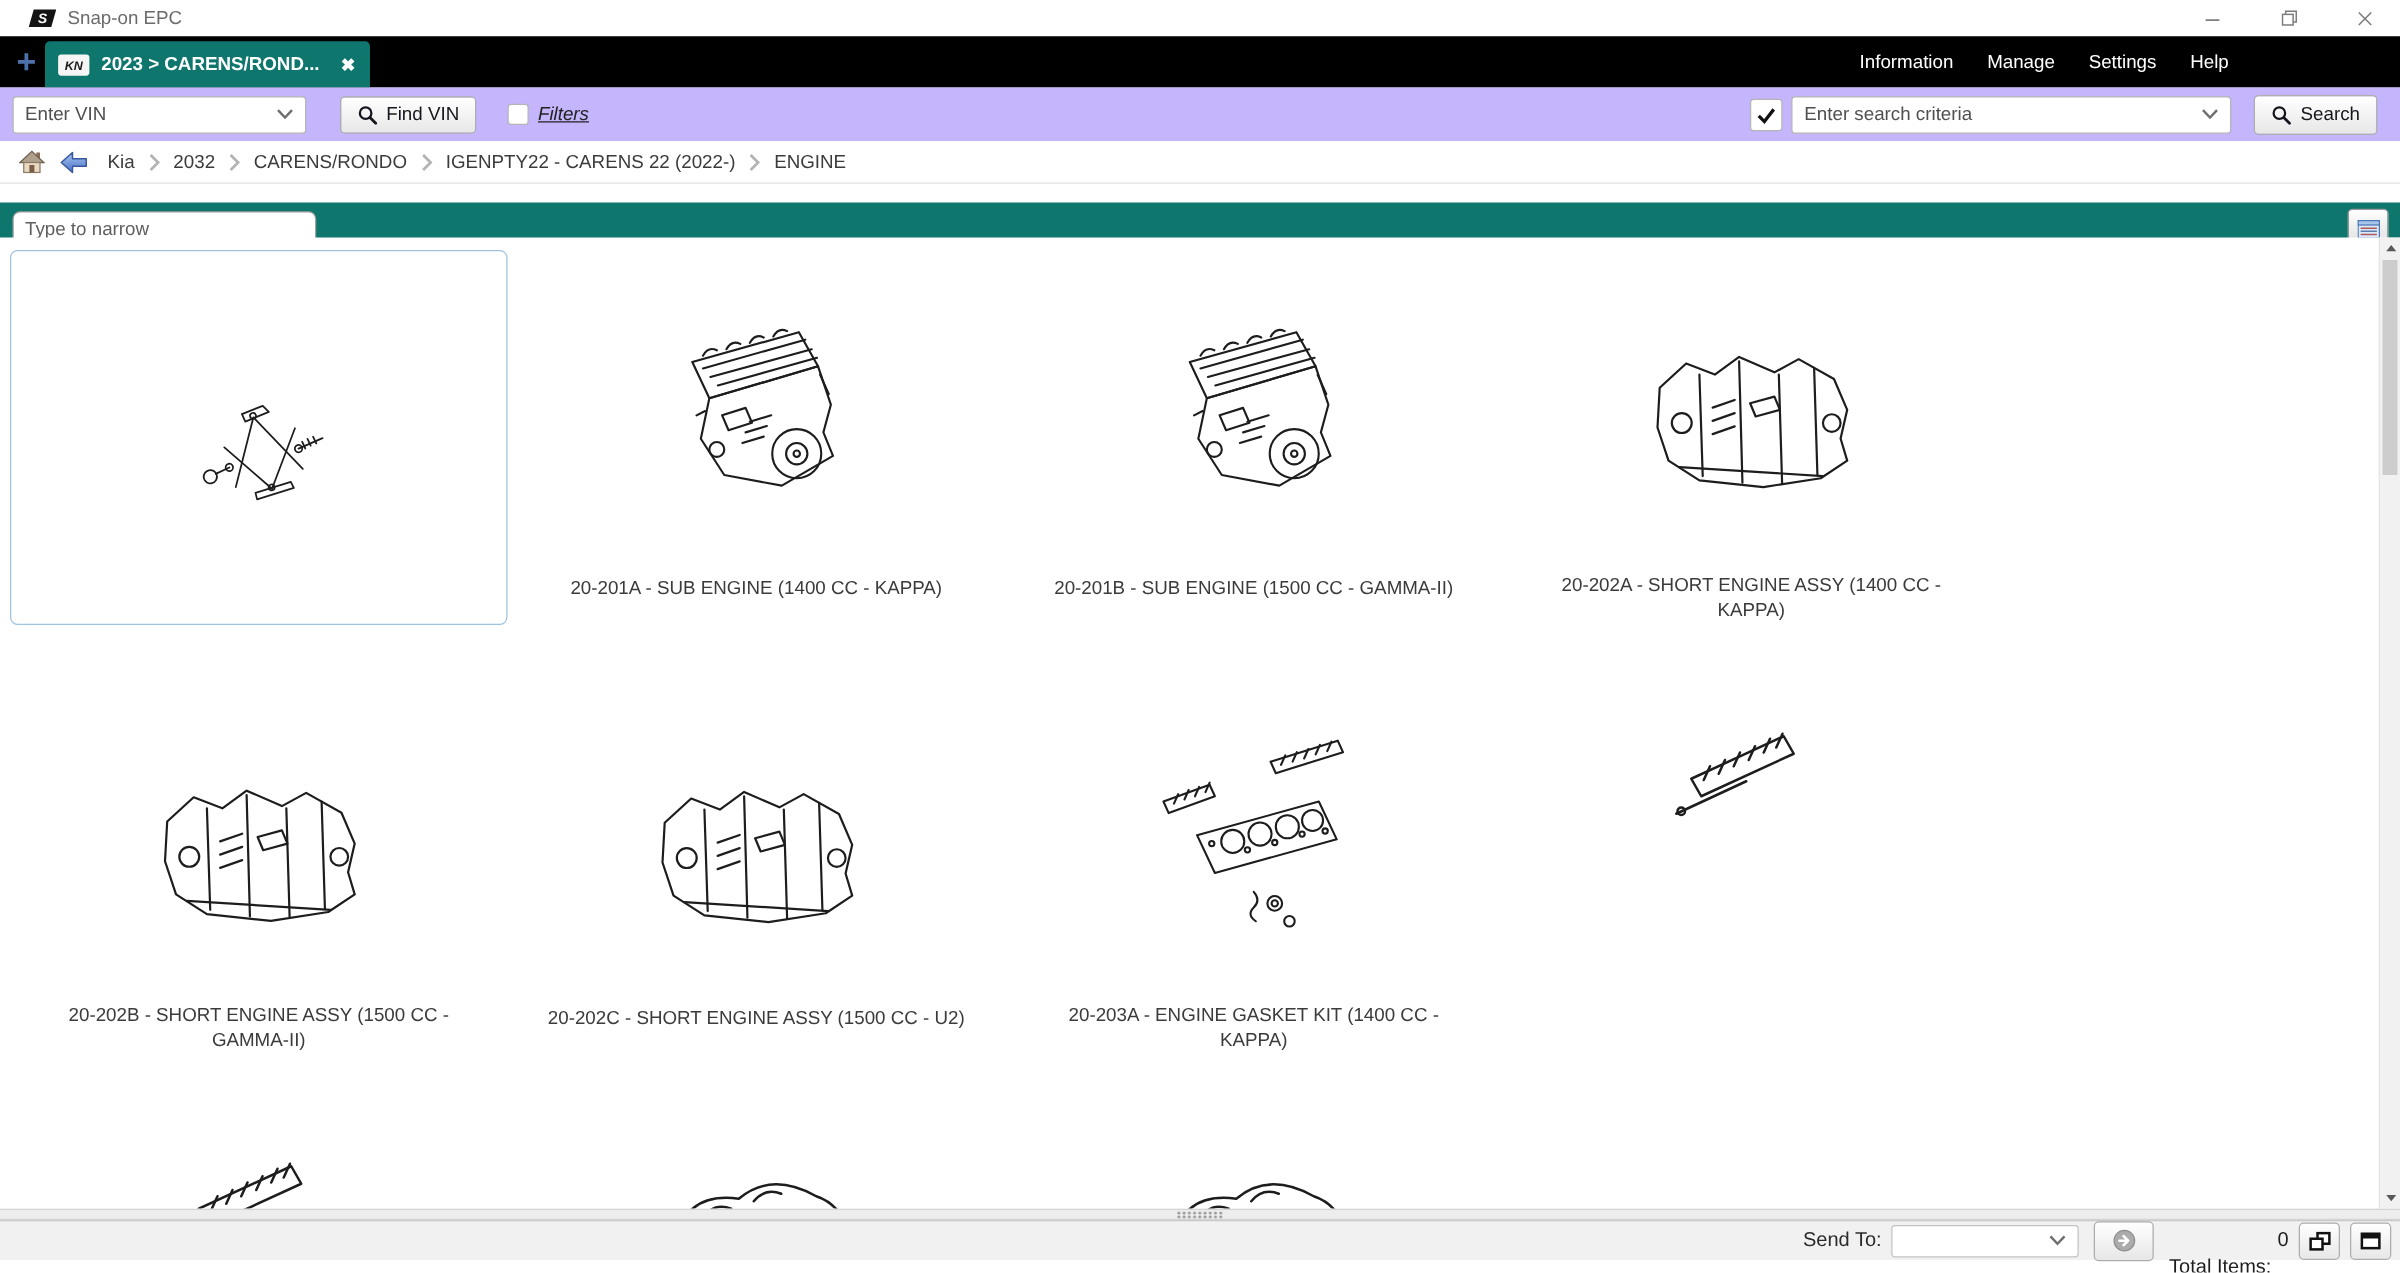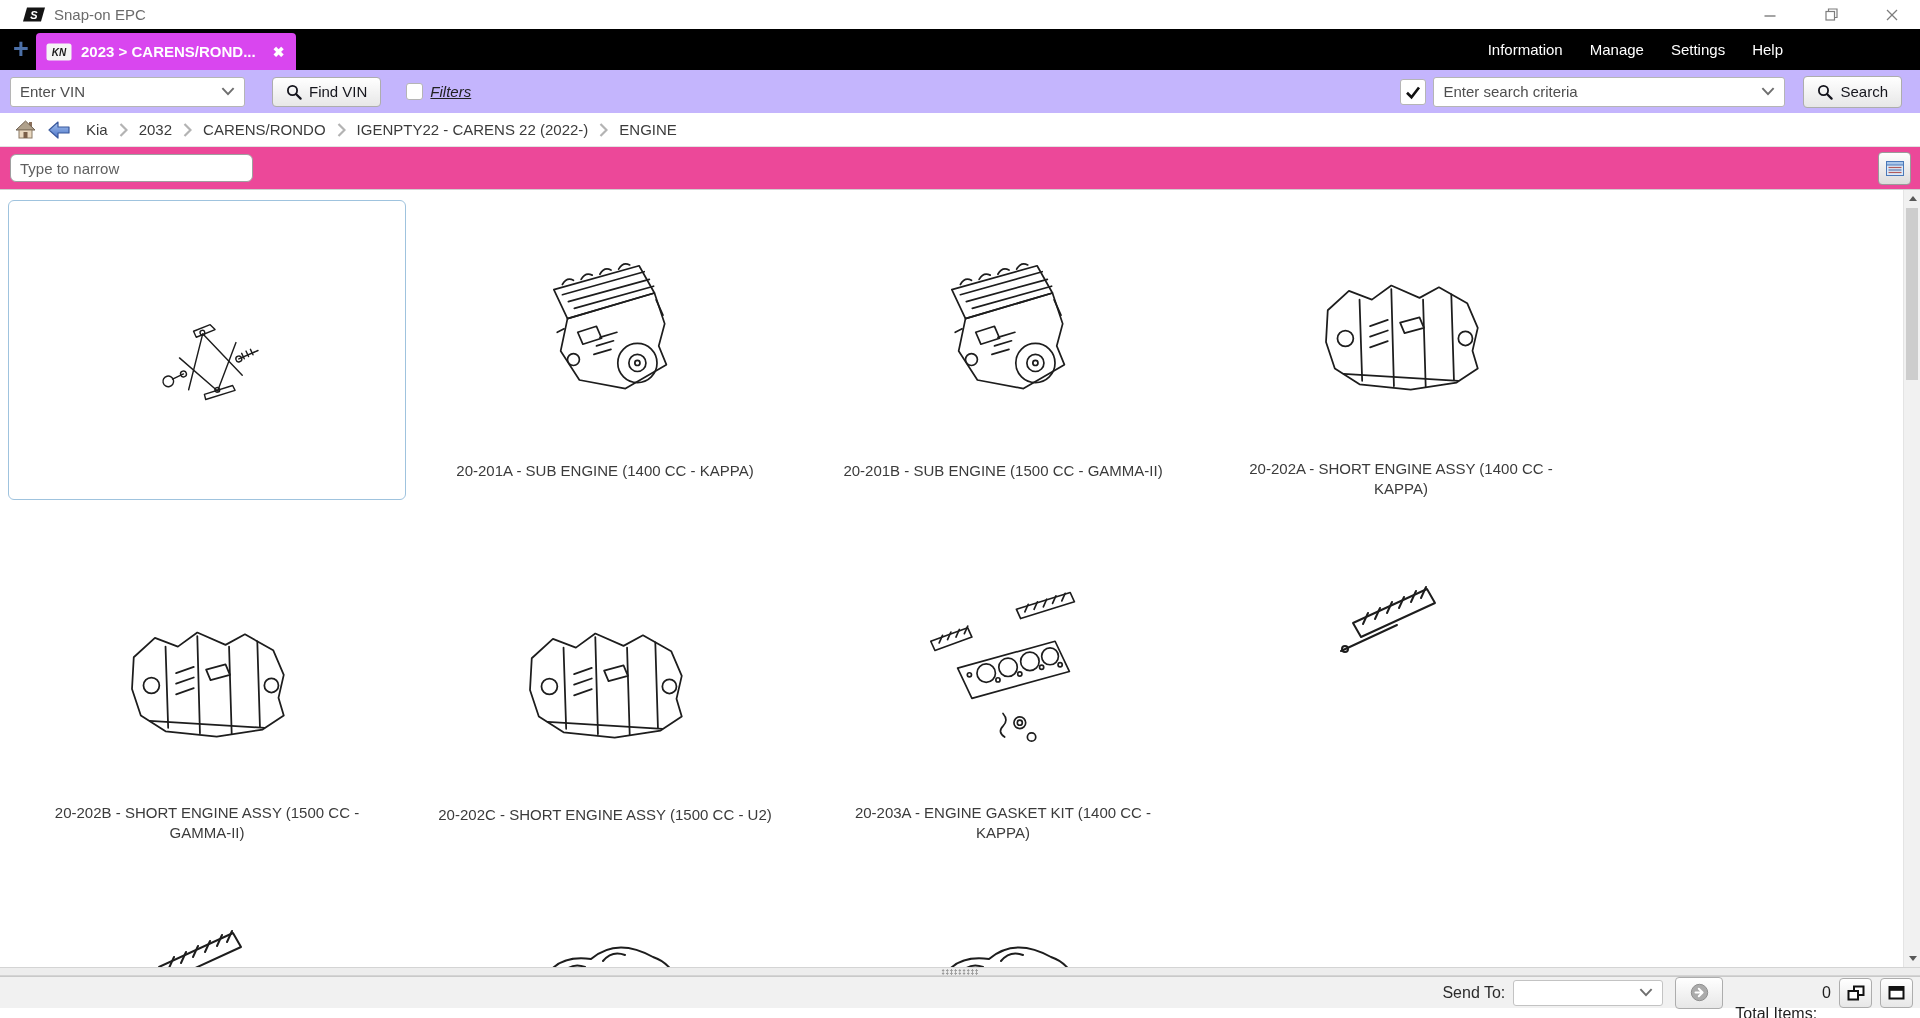--- a/index.html
+++ b/index.html
@@ -9,21 +9,21 @@
 
   
   .titlebar { top:0; height:29px; background:#ffffff; display:flex; align-items:center; padding-left:23px; gap:9px; }
   .app-title { font-size:15px; color:#6b6b6b; }
   .win-controls { position:absolute; right:14px; top:0; height:100%; display:flex; align-items:center; gap:33px; }
   .win-btn { width:28px; height:22px; display:flex; align-items:center; justify-content:center; }
 
   
   .tabbar { top:29px; height:41px; background:#000000; }
   .add-tab { position:absolute; left:8px; top:3px; width:26px; height:34px; color:#4c70a8; font-size:27px; font-weight:bold; display:flex; align-items:center; justify-content:center; }
-  .tab { position:absolute; left:36px; top:4px; height:37px; background:#d946ef; border-radius:4px 4px 0 0; display:flex; align-items:center; gap:9px; padding:0 12px 0 10px; }
+  .tab { position:absolute; left:36px; top:4px; height:37px; background:#0f766e; border-radius:4px 4px 0 0; display:flex; align-items:center; gap:9px; padding:0 12px 0 10px; }
   .tab-label { color:#fff; font-size:15px; font-weight:bold; white-space:nowrap; }
   .tab-close { color:#fff; font-size:14px; font-weight:bold; margin-left:8px; }
   .app-menu { position:absolute; right:137px; top:0; height:100%; display:flex; align-items:center; gap:27px; }
   .menu-item { color:#ffffff; font-size:15px; }
 
   
   .searchbar { top:70px; height:43px; background:#c4b5fd; display:flex; align-items:center; padding:0 18px 0 10px; }
   .select { height:30px; background:#fff; border:1px solid #b5b5b5; border-radius:3px; display:flex; align-items:center; padding:0 9px; color:#4f4f4f; font-size:15px; }
   .sel-txt { flex:1; white-space:nowrap; overflow:hidden; }
   .vin-select { width:235px; }
@@ -39,21 +39,21 @@
   .checkbox.checked svg { display:block; }
   .cb-big { width:26px; height:26px; }
   .search-btn { height:32px; margin-left:18px; }
 
   
   .breadcrumbbar { top:113px; height:34px; background:#fff; border-bottom:1px solid #e2e2e2; display:flex; align-items:center; padding-left:15px; gap:12px; }
   .crumb-trail { display:flex; align-items:center; gap:11px; margin-left:4px; }
   .crumb { font-size:15px; color:#3b3b3b; white-space:nowrap; }
 
   
-  .toolbar { top:147px; height:43px; background:#ec4899; border-bottom:1px solid #cfcfcf; }
+  .toolbar { top:162px; height:43px; background:#0f766e; border-bottom:1px solid #cfcfcf; }
   .narrow-input { position:absolute; left:10px; top:7px; width:243px; height:28px; border:1px solid #9f9f9f; border-radius:6px; padding:0 9px; font-size:15px; color:#333; font-family:"Liberation Sans",sans-serif; outline:none; }
   .narrow-input::placeholder { color:#5f5f5f; opacity:1; }
   .view-btn { position:absolute; right:9px; top:5px; width:33px; height:33px; background:linear-gradient(#fefefe,#dcdcdc); border:1px solid #9a9a9a; border-radius:4px; display:flex; align-items:center; justify-content:center; }
 
   
   .content { top:190px; height:777px; background:#fff; overflow:hidden; }
   .grid { padding:10px 0 0 8px; display:grid; grid-template-columns:repeat(4,398px); grid-template-rows:300px 294px 240px; row-gap:50px; height:100%; overflow:hidden; }
   .cell { display:flex; flex-direction:column; align-items:center; border:1px solid transparent; border-radius:6px; }
   .cell.selected { border-color:#9fc3de; }
   .img-area { flex:1; display:flex; align-items:center; justify-content:center; width:100%; }

